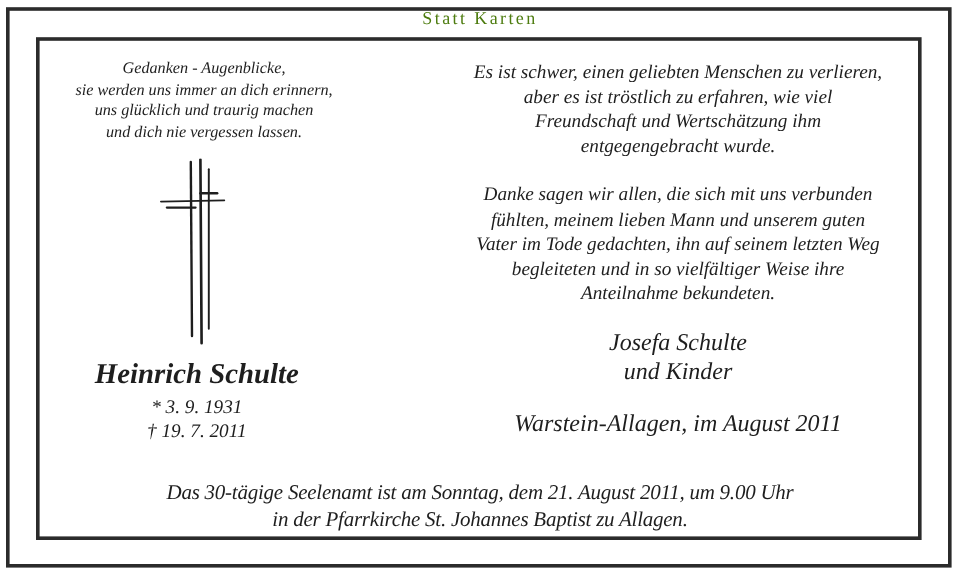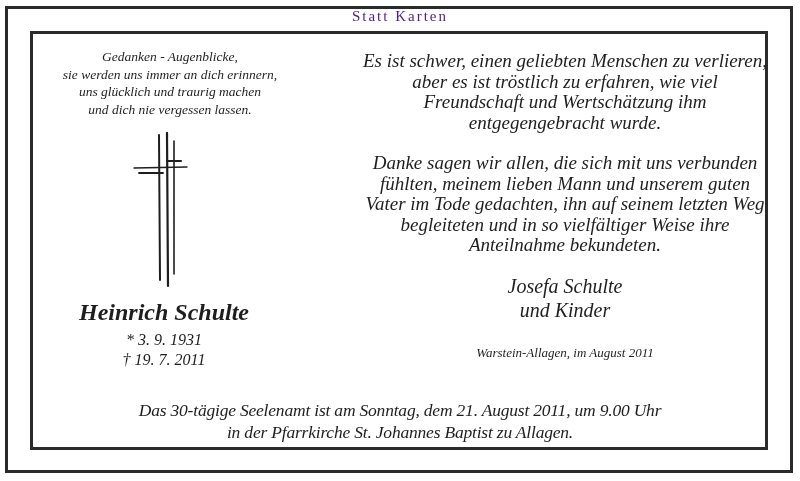--- a/index.html
+++ b/index.html
@@ -26,21 +26,21 @@
     }
     .header-label {
       position: absolute;
       left: 0;
       top: 7px;
       width: 800px;
       text-align: center;
       font-size: 15px;
       letter-spacing: 2px;
       font-style: normal;
-      color: #4c1d95;
+      color: #4d7c0f;
       line-height: 18px;
     }
     .inner-frame {
       position: absolute;
       left: 30px;
       top: 31px;
       width: 732px;
       height: 413px;
       border: 3px solid #2b2b2b;
       box-sizing: content-box;
@@ -78,41 +78,41 @@
       left: 84px;
       top: 330px;
       width: 160px;
       font-size: 16px;
       line-height: 20px;
     }
     .right-text {
       position: absolute;
       left: 360px;
       width: 410px;
-      font-size: 19px;
+      font-size: 16px;
       line-height: 20.5px;
     }
     .para-1 { top: 51px; }
     .para-2 { top: 153px; font-style: italic; }
     .signers {
       position: absolute;
       left: 420px;
       top: 274px;
       width: 290px;
       font-size: 20px;
       font-weight: normal;
       font-style: italic;
       line-height: 24px;
     }
     .place-date {
       position: absolute;
       left: 400px;
       top: 343px;
       width: 330px;
-      font-size: 13px;
+      font-size: 20px;
       line-height: 20px;
     }
     .footer-note {
       position: absolute;
       left: 40px;
       top: 400px;
       width: 720px;
       font-size: 17.5px;
       line-height: 21.5px;
       letter-spacing: -0.2px;

